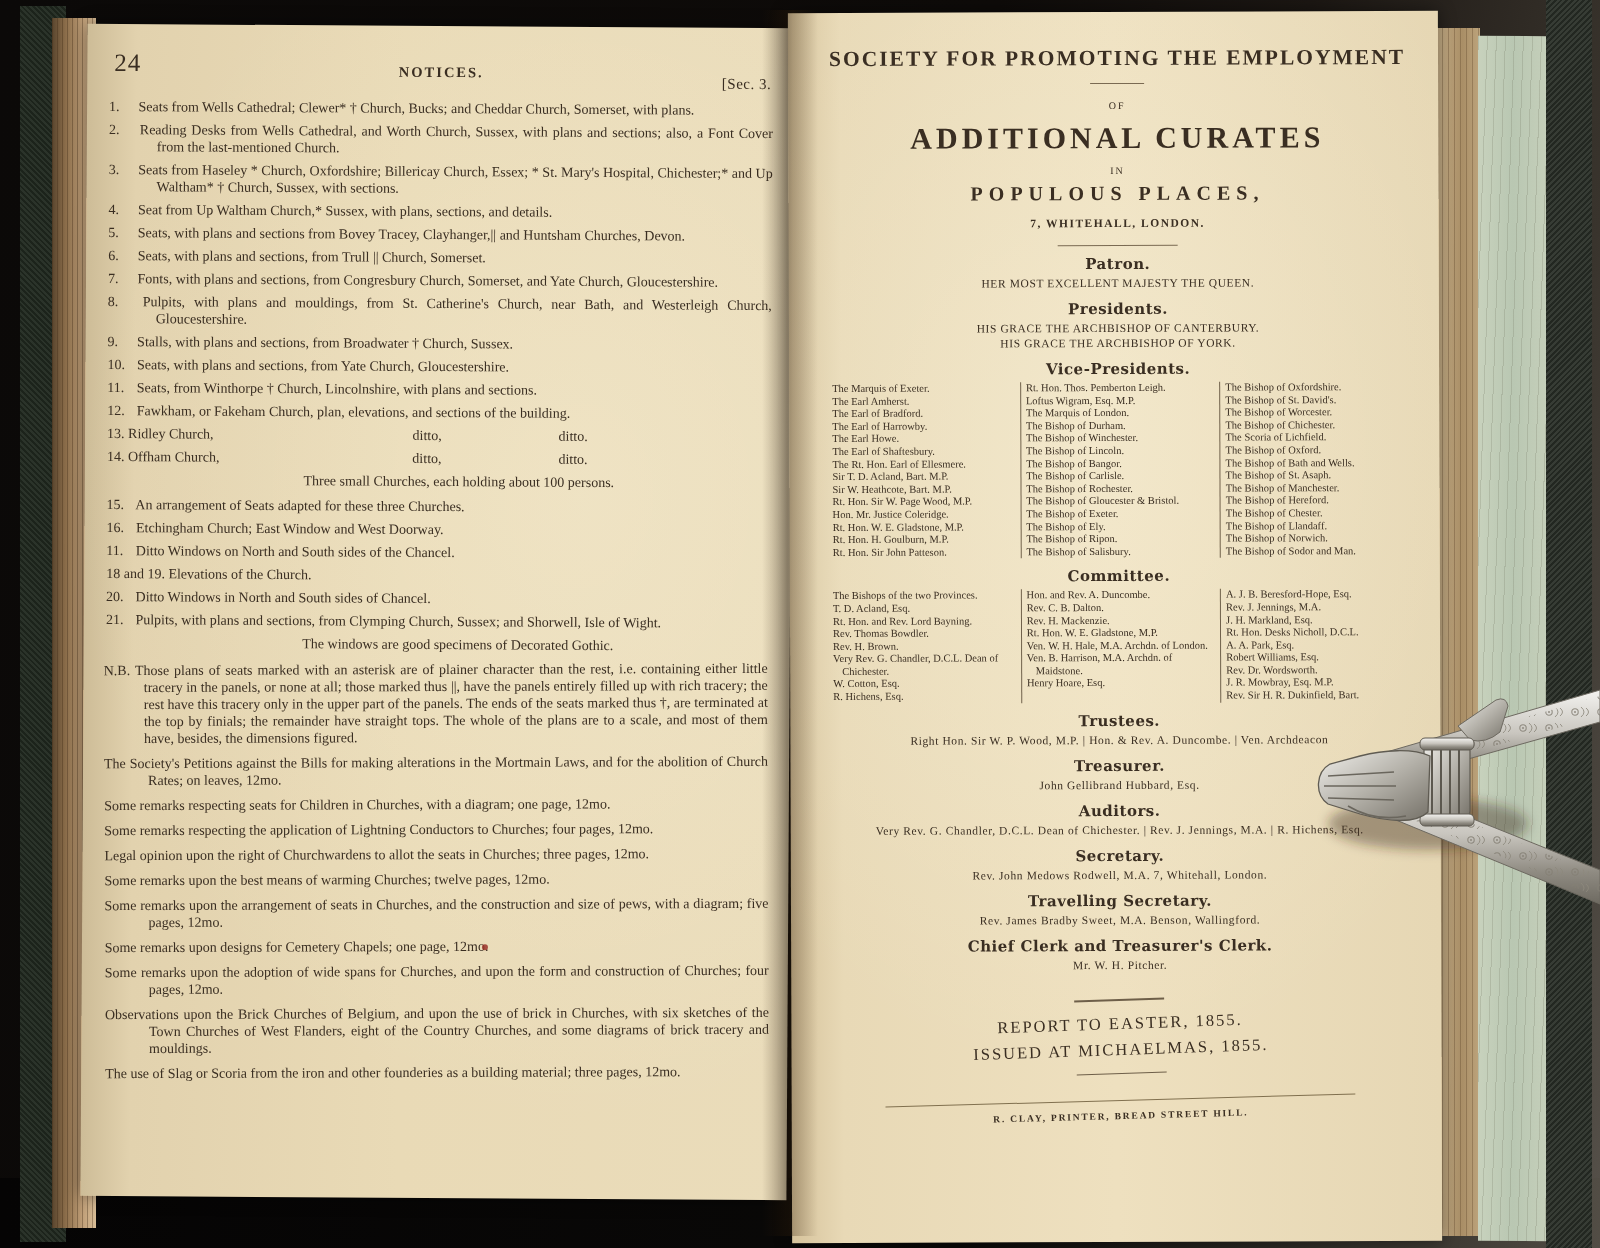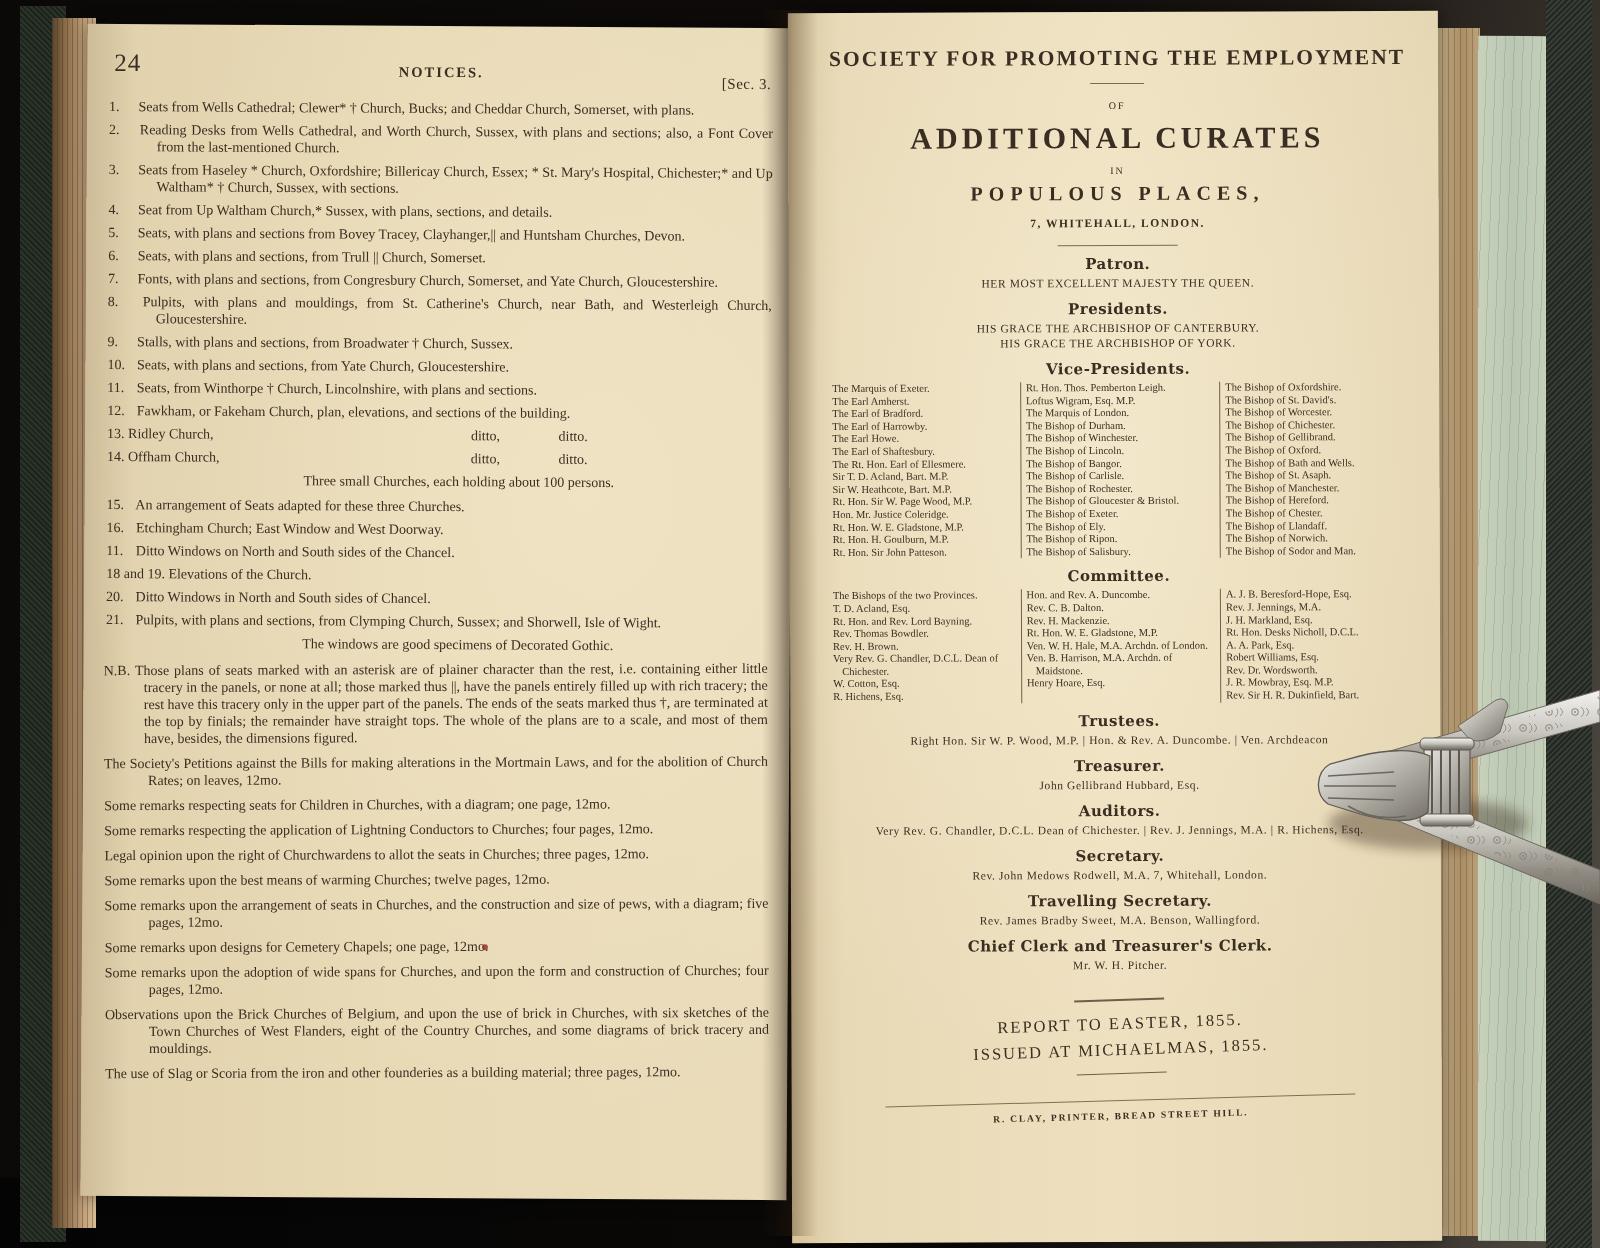--- a/index.html
+++ b/index.html
@@ -49,21 +49,21 @@
   
   .lp-inner{position:absolute;inset:22px 20px 16px 22px;font-size:14px;line-height:17px;}
   .lp-head{position:relative;height:52px;}
   .lp-pageno{position:absolute;left:5px;top:8px;font-size:25px;letter-spacing:1px;}
   .lp-notices{position:absolute;left:0;right:0;top:16px;text-align:center;font-weight:bold;letter-spacing:2px;font-size:14.5px;}
   .lp-sec{position:absolute;right:2px;top:26px;font-size:15px;letter-spacing:.5px;}
   .row{margin:0 0 6px 0;padding-left:48px;text-indent:-48px;text-align:justify;}
   .row .num{display:inline-block;text-indent:0;min-width:26px;}
   .row-ditto{display:flex;margin:0 0 6px 0;}
   .row-ditto .d-a{width:46%;}
-  .row-ditto .d-b{width:22%;text-align:center;}
+  .row-ditto .d-b{width:22%;}
   .row-center{text-align:center;margin:2px 0 8px 0;padding-left:40px;}
   .row-nb{margin:4px 0 8px 0;padding-left:40px;text-indent:-40px;text-align:justify;}
   .row-para{margin:0 0 8px 0;padding-left:44px;text-indent:-44px;text-align:justify;}
   .lp-lower{transform:rotate(-.55deg);}
   .blemish{position:absolute;left:400px;top:918px;width:6px;height:6px;border-radius:50%;
     background:#9c352a;opacity:.85;}
 
   
   .rp-inner{position:absolute;inset:20px 30px 10px 38px;text-align:center;}
   .mast-1{font-size:21.5px;font-weight:bold;letter-spacing:2px;margin-top:14px;}
@@ -213,21 +213,21 @@
                 <div class="entry">The Bishop of Exeter.</div>
                 <div class="entry">The Bishop of Ely.</div>
                 <div class="entry">The Bishop of Ripon.</div>
                 <div class="entry">The Bishop of Salisbury.</div>
               </div>
               <div class="col col-w3">
                 <div class="entry">The Bishop of Oxfordshire.</div>
                 <div class="entry">The Bishop of St. David's.</div>
                 <div class="entry">The Bishop of Worcester.</div>
                 <div class="entry">The Bishop of Chichester.</div>
-                <div class="entry">The Bishop of Gellibrand.</div>
+                <div class="entry">The Scoria of Lichfield.</div>
                 <div class="entry">The Bishop of Oxford.</div>
                 <div class="entry">The Bishop of Bath and Wells.</div>
                 <div class="entry">The Bishop of St. Asaph.</div>
                 <div class="entry">The Bishop of Manchester.</div>
                 <div class="entry">The Bishop of Hereford.</div>
                 <div class="entry">The Bishop of Chester.</div>
                 <div class="entry">The Bishop of Llandaff.</div>
                 <div class="entry">The Bishop of Norwich.</div>
                 <div class="entry">The Bishop of Sodor and Man.</div>
               </div>

